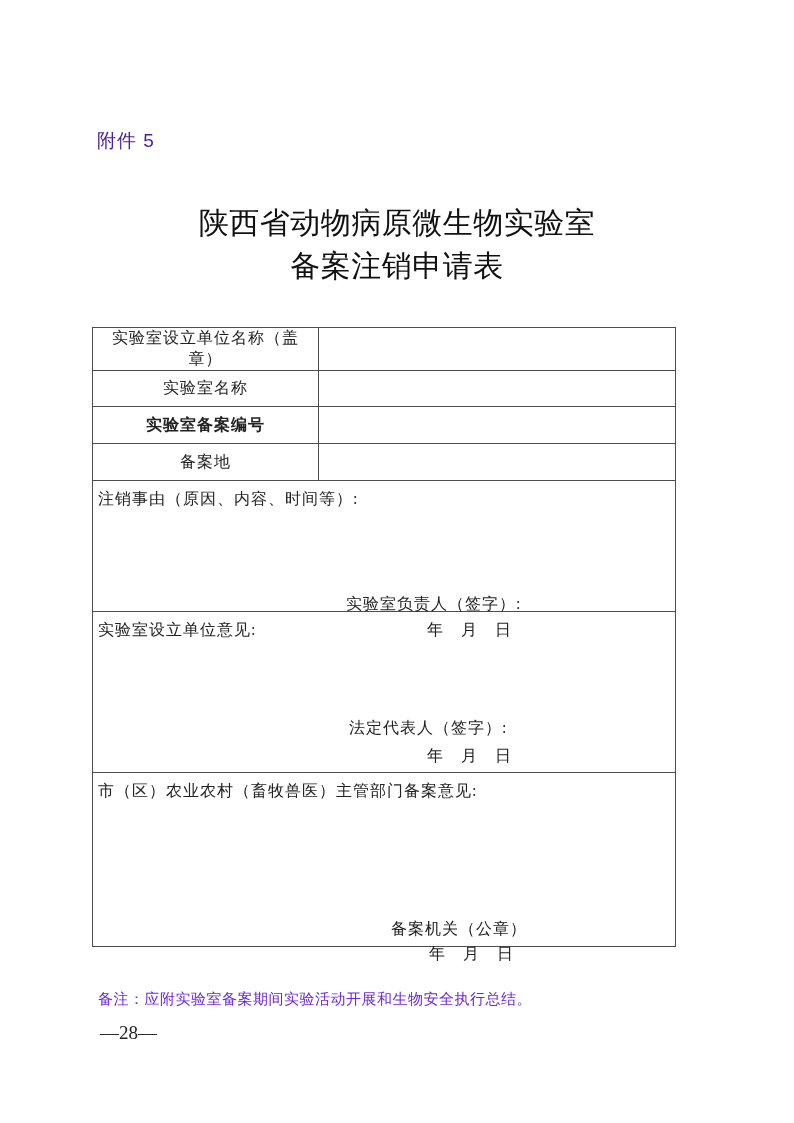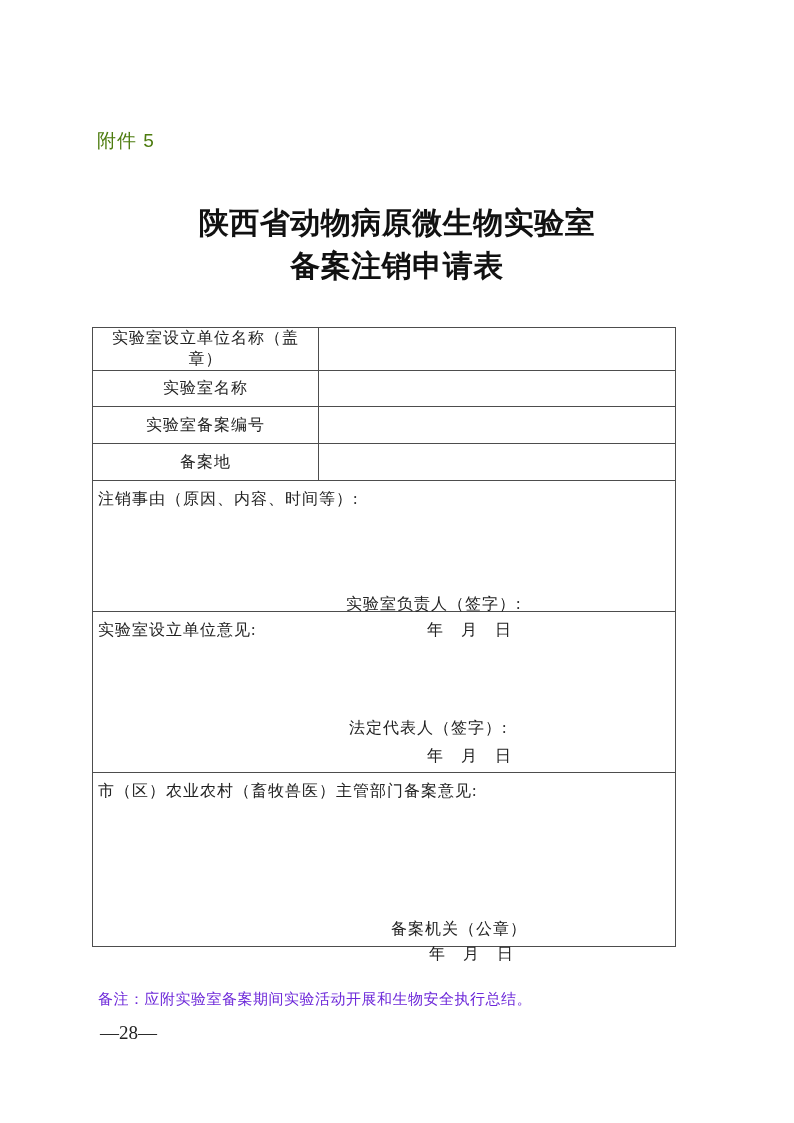--- a/index.html
+++ b/index.html
@@ -14,29 +14,29 @@
     overflow: hidden;
     margin: 0 auto;
   }
   .attachment-label {
     position: absolute;
     left: 97px;
     top: 128px;
     font-family: "Liberation Sans", "DejaVu Sans", sans-serif;
     font-size: 19px;
     letter-spacing: 1px;
-    color: #4d7c0f;
+    color: #4c1d95;
   }
   .doc-title {
     position: absolute;
     top: 201px;
     left: 0;
     width: 100%;
     text-align: center;
-    font-weight: bold;
+    font-weight: normal;
     font-size: 30px;
     line-height: 43px;
     letter-spacing: 0.5px;
     color: #111;
   }
   table.form-table {
     position: absolute;
     left: 92px;
     top: 327px;
     width: 583px;
@@ -52,21 +52,21 @@
   .label-cell {
     width: 226px;
     text-align: center;
     vertical-align: middle;
     padding: 0 6px;
     letter-spacing: 1px;
   }
   .value-cell { width: 357px; }
   tr.r1 td { height: 39px; }
   tr.r2 td { height: 36px; }
-  tr.r3 td { height: 37px; }
+  tr.r3 td { height: 37px; font-weight: bold; }
   tr.r4 td { height: 37px; }
   tr.s1 td { height: 131px; }
   tr.s2 td { height: 161px; }
   tr.s3 td { height: 174px; }
   .section-cell { vertical-align: top; padding: 0; }
   .section-box { position: relative; width: 100%; height: 100%; }
   .section-heading {
     padding: 8px 10px 0 5px;
     letter-spacing: 1px;
     text-align: left;

